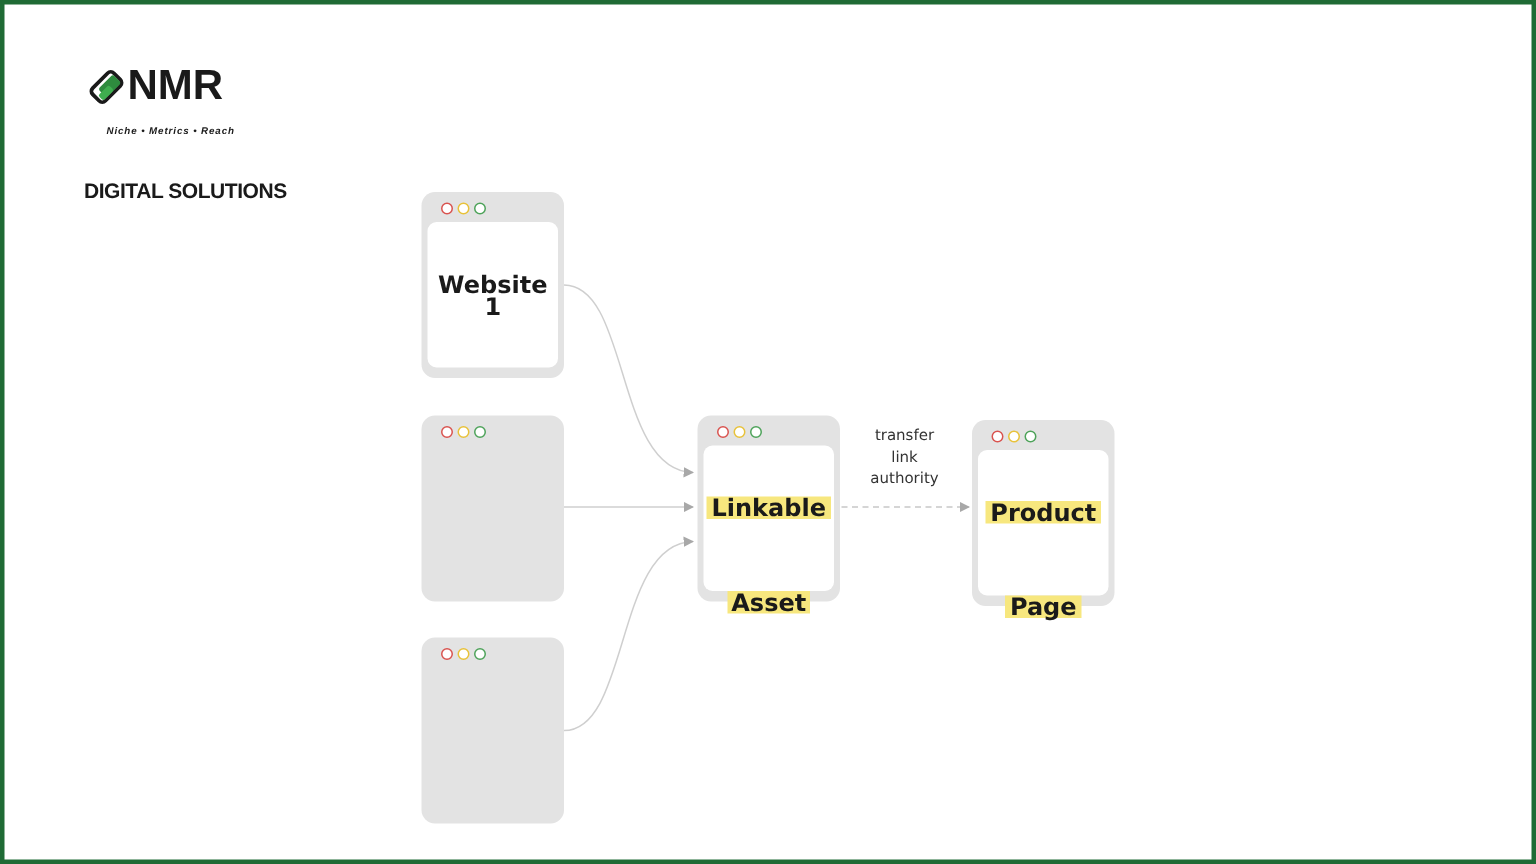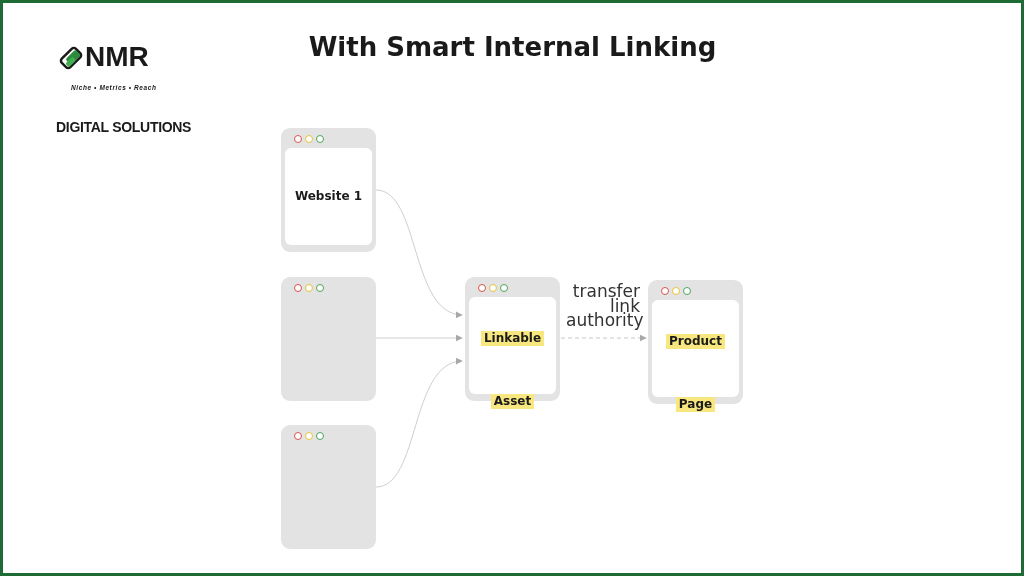--- a/index.html
+++ b/index.html
@@ -44,25 +44,25 @@
   .box .dots { position: absolute; left: 13px; top: 7px; height: 8px; display: flex; gap: 3px; }
   .dot { width: 6px; height: 6px; border-radius: 50%; border: 1.5px solid; box-sizing: content-box; background: #fff; }
   .dot.r { border-color: #d9534f; }
   .dot.y { border-color: #e8c23a; }
   .dot.g { border-color: #4ea35a; }
   .box .inner {
     position: absolute; left: 4px; top: 20px; right: 4px; bottom: 7px;
     background: #ffffff; border-radius: 6px;
     display: flex; align-items: center; justify-content: center; text-align: center;
   }
-  .box .label { font-weight: bold; font-size: 12px; color: #1a1a1a; line-height: 15px; }
+  .box .label { font-weight: bold; font-size: 16px; color: #1a1a1a; line-height: 15px; }
   .hl { background: #f7e77e; padding: 0 3px; display: inline-block; line-height: 15px; margin-top: 48px; }
   .arrow-label {
     position: absolute; left: 566px; top: 284px; width: 74px;
-    text-align: right; font-size: 17px; line-height: 14.5px; color: #333;
+    text-align: center; font-size: 10px; line-height: 14.5px; color: #333;
   }
   svg.links { position: absolute; left: 0; top: 0; }
 </style>
 </head>
 <body>
 
 <div class="frame"></div>
 
 <div class="logo">
   <svg class="logo-mark" viewBox="0 0 28 28">
@@ -71,21 +71,20 @@
       <rect x="9" y="11" width="14" height="8" rx="2" fill="#2e8b3e"></rect>
       <rect x="6" y="14" width="10" height="5" rx="1.5" fill="#3fae4f"></rect>
     </g>
   </svg>
   <span class="logo-nmr">NMR</span>
   <span class="logo-ds">DIGITAL SOLUTIONS</span>
   <span class="logo-tag">Niche • Metrics • Reach</span>
 </div>
 
 <div class="title">
-  <div>With Smart Internal Linking</div>
 </div>
 
 <svg class="links" width="1024" height="576">
   <defs>
     <marker id="ah" viewBox="0 0 10 10" refX="9" refY="5" markerWidth="7" markerHeight="7" orient="auto">
       <path d="M0,0 L10,5 L0,10 z" fill="#a8a8a8"></path>
     </marker>
   </defs>
   <path d="M376,190 C420,190 410,314 462,315" fill="none" stroke="#cfcfcf" stroke-width="1" marker-end="url(#ah)"></path>
   <path d="M376,338 L462,338" fill="none" stroke="#cfcfcf" stroke-width="1" marker-end="url(#ah)"></path>

